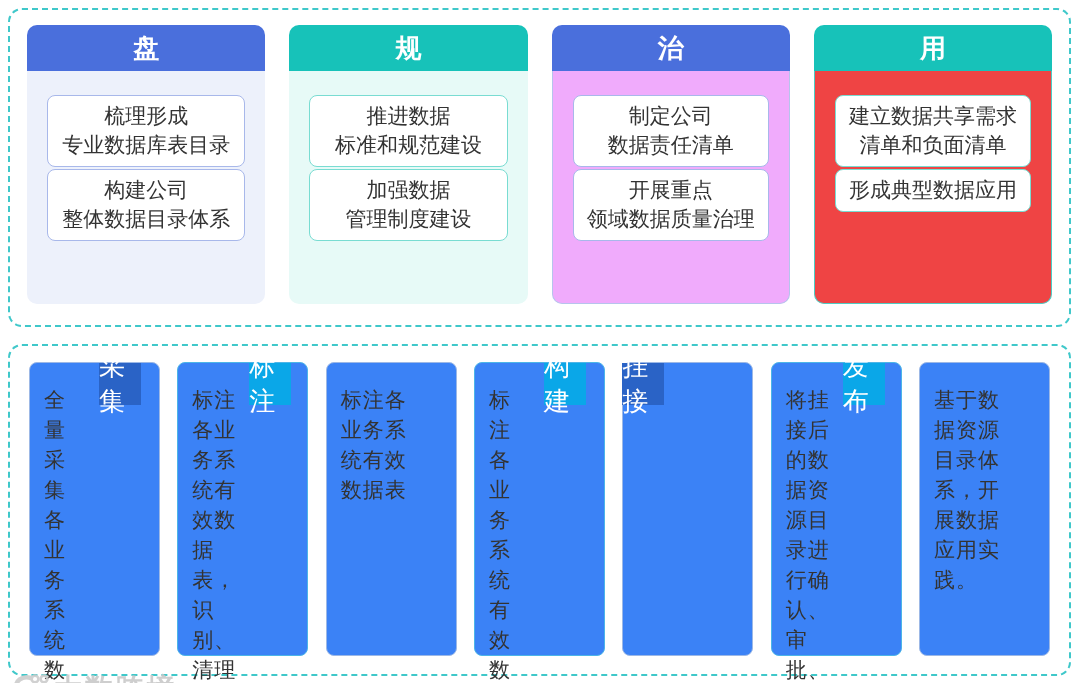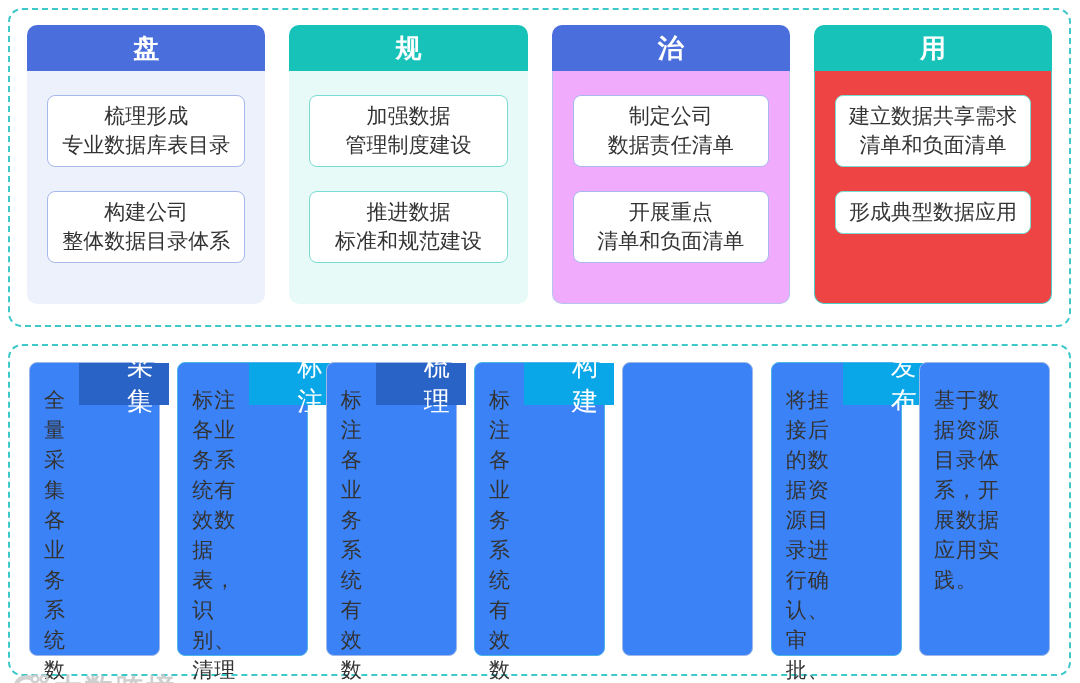--- a/index.html
+++ b/index.html
@@ -17,21 +17,21 @@
   .column{flex:1;display:flex;flex-direction:column;min-width:0;}
   .col-header{
     height:46px;flex:0 0 46px;border-radius:10px 10px 0 0;
     display:flex;align-items:center;justify-content:center;
     color:#ffffff;font-size:26px;font-weight:bold;
   }
   .h-blue{background:#4a6fdc;}
   .h-teal{background:#17c2b9;}
   .col-body{
     flex:1;border-radius:0 0 10px 10px;box-sizing:border-box;
-    padding:24px 20px 20px;display:flex;flex-direction:column;gap:24px;
+    padding:24px 20px 20px;display:flex;flex-direction:column;gap:2px;
   }
   .body-blue-fill{background:#edf1fb;}
   .body-teal-fill{background:#e7faf7;}
   .body-blue-line{background:#f0abfc;border:1px solid #b6c4ec;border-top:none;}
   .body-teal-line{background:#ef4444;border:1px solid #4fccc4;border-top:none;}
   .mini-box{
     background:#ffffff;border-radius:8px;padding:6px 8px;
     text-align:center;font-size:21px;line-height:1.38;color:#333333;
     white-space:pre-line;display:flex;align-items:center;justify-content:center;
   }
@@ -45,21 +45,21 @@
   }
   .b-blue{border:1px solid #9cb8e6;}
   .b-cyan{border:1px solid #4cb5e8;}
   .step-desc{
     flex:1;padding:22px 14px 0;font-size:21px;line-height:30px;
     letter-spacing:1px;color:#333333;
   }
   .step-footer{
     height:42px;flex:0 0 42px;margin:0 -1px;
     display:flex;align-items:center;justify-content:center;
-    color:#ffffff;font-size:26px;letter-spacing:2px;padding-left:48px;
+    color:#ffffff;font-size:26px;letter-spacing:2px;
   }
   .f-dark{background:#2a63c6;}
   .f-cyan{background:#0aa7e8;}
   .step-spacer{height:19px;flex:0 0 19px;}
   
   .watermark{
     position:absolute;left:10px;top:634px;z-index:5;
     display:flex;align-items:center;gap:4px;
     color:#c9c9c9;font-size:28px;font-weight:bold;letter-spacing:3px;opacity:.9;margin-top:36px;
   }
@@ -75,34 +75,34 @@
       <div class="mini-box box-blue">梳理形成
 专业数据库表目录</div>
       <div class="mini-box box-blue">构建公司
 整体数据目录体系</div>
     </div>
   </div>
 
   <div class="column">
     <div class="col-header h-teal">规</div>
     <div class="col-body body-teal-fill">
+      <div class="mini-box box-teal">推进数据
+标准和规范建设</div>
       <div class="mini-box box-teal">加强数据
 管理制度建设</div>
-      <div class="mini-box box-teal">推进数据
-标准和规范建设</div>
     </div>
   </div>
 
   <div class="column">
     <div class="col-header h-blue">治</div>
     <div class="col-body body-blue-line">
       <div class="mini-box box-blue">制定公司
 数据责任清单</div>
       <div class="mini-box box-blue">开展重点
-清单和负面清单</div>
+领域数据质量治理</div>
     </div>
   </div>
 
   <div class="column">
     <div class="col-header h-teal">用</div>
     <div class="col-body body-teal-line">
       <div class="mini-box box-teal">建立数据共享需求
 清单和负面清单</div>
       <div class="mini-box box-teal">形成典型数据应用</div>
     </div>
@@ -119,31 +119,31 @@
   </div>
 
   <div class="step-card b-cyan">
     <div class="step-desc">标注各业务系统有效数据表，识别、清理无效数据表。</div>
     <div class="step-footer f-cyan">标注</div>
     <div class="step-spacer"></div>
   </div>
 
   <div class="step-card b-blue">
     <div class="step-desc">标注各业务系统有效数据表</div>
-    <div class="step-footer f-dark">梳理</div>
     <div class="step-spacer"></div>
   </div>
 
   <div class="step-card b-cyan">
     <div class="step-desc">标注各业务系统有效数据表</div>
     <div class="step-footer f-cyan">构建</div>
     <div class="step-spacer"></div>
   </div>
 
   <div class="step-card b-blue">
+    <div class="step-footer f-dark">挂接</div>
     <div class="step-spacer"></div>
   </div>
 
   <div class="step-card b-cyan">
     <div class="step-desc">将挂接后的数据资源目录进行确认、审批、发布。</div>
     <div class="step-footer f-cyan">发布</div>
     <div class="step-spacer"></div>
   </div>
 
   <div class="step-card b-blue">

